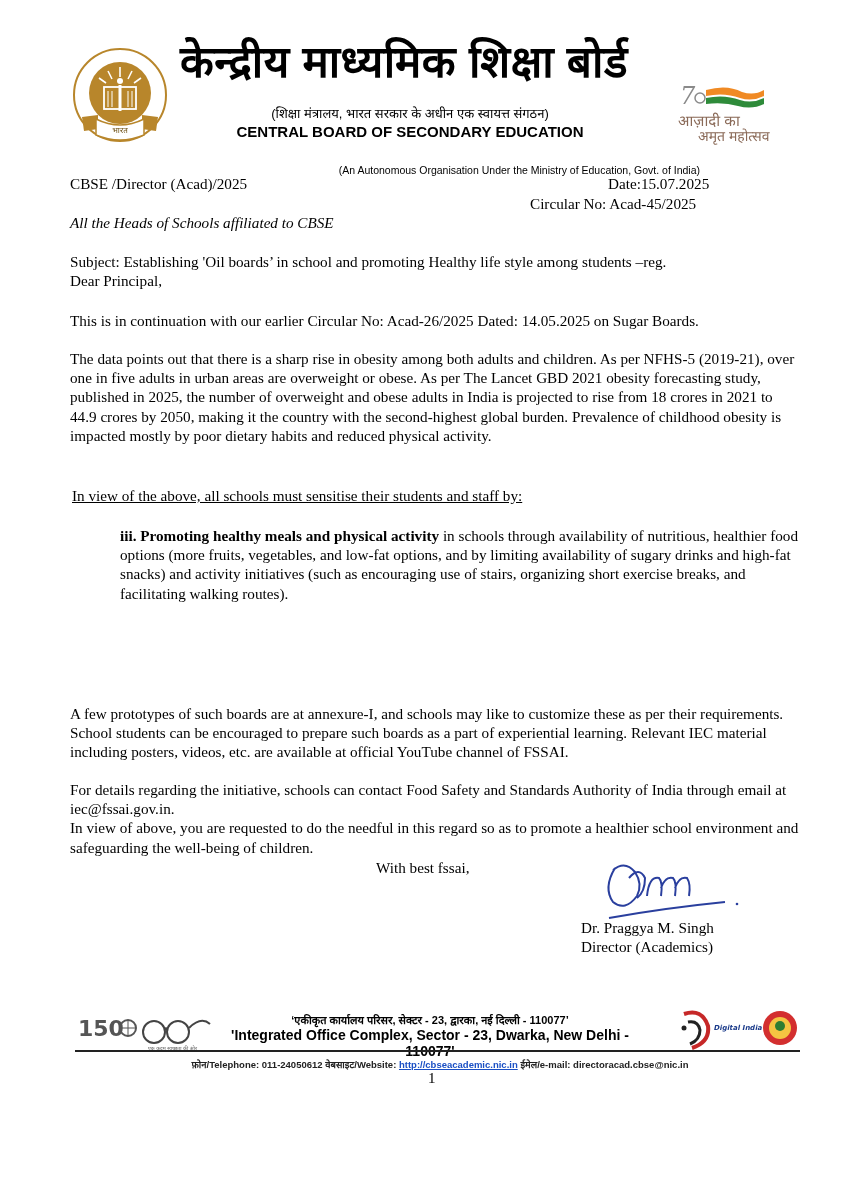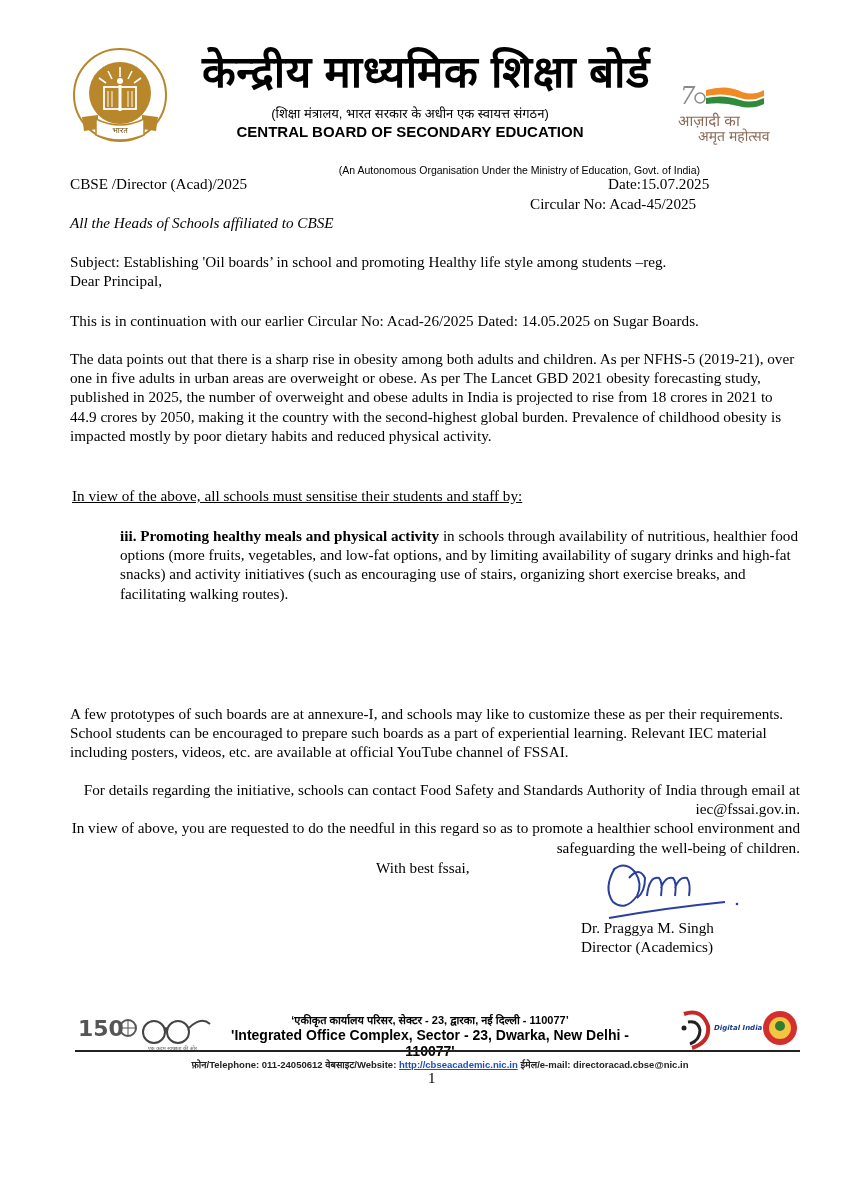--- a/index.html
+++ b/index.html
@@ -3,41 +3,41 @@
   <meta charset="utf-8">
   <style>
     html, body { margin: 0; padding: 0; background: #ffffff; }
     body { width: 845px; height: 1194px; position: relative; overflow: hidden; color: #000; }
     .serif { font-family: "Liberation Serif", "DejaVu Serif", serif; }
     .sans { font-family: "Liberation Sans", "DejaVu Sans", sans-serif; }
     .abs { position: absolute; }
 
     
     .logo-cbse { left: 68px; top: 45px; width: 104px; height: 104px; }
-    .hindi-title { left: 180px; top: 42px; width: 470px; text-align: right; font-size: 44px; font-weight: bold; letter-spacing: 0.5px; line-height: 60px; }
+    .hindi-title { left: 180px; top: 32px; width: 470px; text-align: left; font-size: 44px; font-weight: bold; letter-spacing: 0.5px; line-height: 60px; }
     .hindi-sub { left: 200px; top: 104px; width: 420px; text-align: center; font-size: 13px; }
     .eng-title { left: 200px; top: 123px; width: 420px; text-align: center; font-size: 15px; font-weight: bold; }
     .logo-azadi { left: 672px; top: 80px; width: 110px; height: 62px; }
     .autonomous { left: 140px; top: 164px; width: 560px; text-align: right; font-size: 10.5px; }
 
     .line { font-size: 15.2px; line-height: 19px; white-space: nowrap; }
     .para { font-size: 15.2px; line-height: 19.2px; }
     .ref { left: 70px; top: 174px; }
     .date { left: 608px; top: 174px; }
     .circ { left: 530px; top: 194px; }
     .to { left: 70px; top: 213px; font-style: italic; }
     .subject { left: 70px; top: 252px; }
     .dear { left: 70px; top: 271px; }
     .cont { left: 70px; top: 311px; }
     .p1 { left: 70px; top: 349px; width: 728px; }
     .inview { left: 72px; top: 486px; text-decoration: underline; }
     .list { left: 120px; top: 526px; width: 680px; }
     .list p { margin: 0; }
     .p2 { left: 70px; top: 704px; width: 730px; }
-    .p3 { left: 70px; top: 780px; width: 730px; text-align: right; }
+    .p3 { left: 70px; top: 780px; width: 730px; }
     .wishes { left: 376px; top: 858px; }
     .sig { left: 595px; top: 848px; width: 150px; height: 80px; }
     .signame { left: 581px; top: 918px; }
     .sigdesig { left: 581px; top: 937px; }
 
     
     .foot-logos-left { left: 76px; top: 1010px; width: 140px; height: 42px; }
     .foot-addr-hi { left: 230px; top: 1012px; width: 400px; text-align: center; font-size: 11px; font-weight: bold; }
     .foot-addr-en { left: 220px; top: 1027px; width: 420px; text-align: center; font-size: 14px; font-weight: bold; }
     .foot-logos-right { left: 678px; top: 1008px; width: 122px; height: 42px; text-align: right; }

